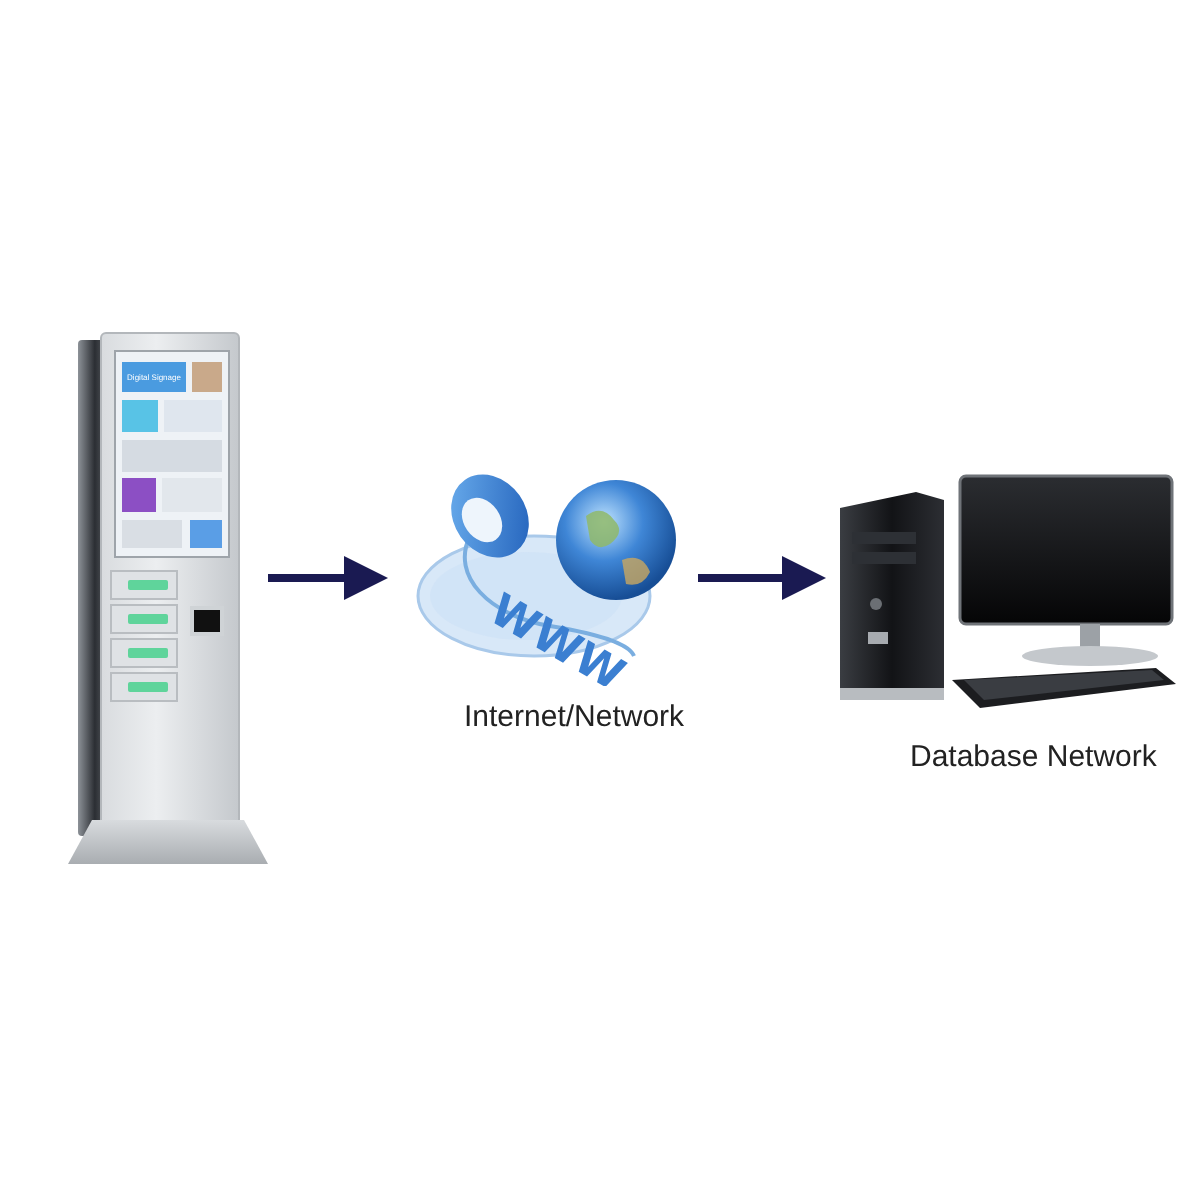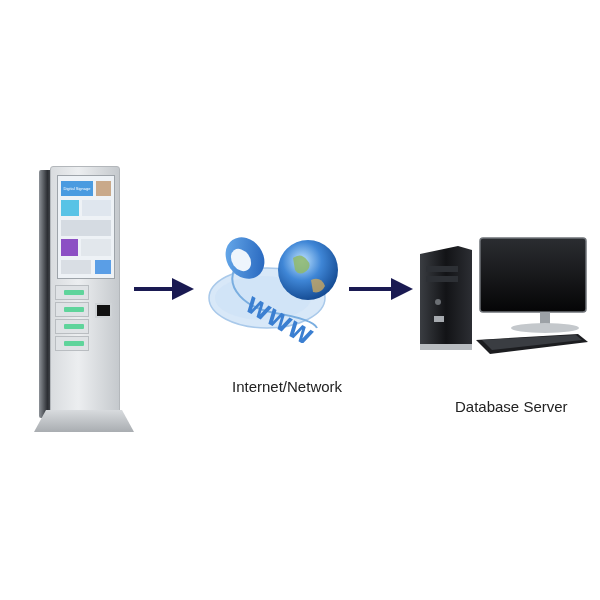--- a/index.html
+++ b/index.html
@@ -20,21 +20,21 @@
 
     
     .arrow { height:22px; }
     .arrow .shaft { position:absolute; left:0; top:9px; height:4px; background:#1a1a52; }
     .arrow .head { position:absolute; top:0; width:0; height:0; border-top:11px solid transparent; border-bottom:11px solid transparent; border-left:22px solid #1a1a52; }
 
     
     .net { left:205px; top:228px; width:140px; height:115px; }
 
     
-    .label { font-size:15px; color:#222; white-space:nowrap;margin-top:28px; }
+    .label { font-size:15px; color:#222; white-space:nowrap; }
 
     
     .pc { left:412px; top:236px; width:178px; height:126px; }
   </style>
 </head>
 <body>
 
 <div class="abs kiosk">
   <div class="side"></div>
   <div class="body">
@@ -124,13 +124,13 @@
   <rect x="22" y="80" width="10" height="6" fill="#a7abb0"></rect>
 
   <rect x="68" y="2" width="106" height="74" rx="3" fill="url(#mon)" stroke="#6f7378" stroke-width="1.5"></rect>
   <rect x="128" y="76" width="10" height="12" fill="#9ca1a6"></rect>
   <ellipse cx="133" cy="92" rx="34" ry="5" fill="#c4c8cc"></ellipse>
 
   <polygon points="64,104 166,98 176,106 78,118" fill="#1c1d20"></polygon>
   <polygon points="70,104 164,99 170,104 80,114" fill="#3a3d42"></polygon>
 </svg>
 
-<div class="abs label" style="left:455px;top:370px;">Database Server</div>
+<div class="abs label" style="left:455px;top:370px;">Database Network</div>
 
 </body></html>

